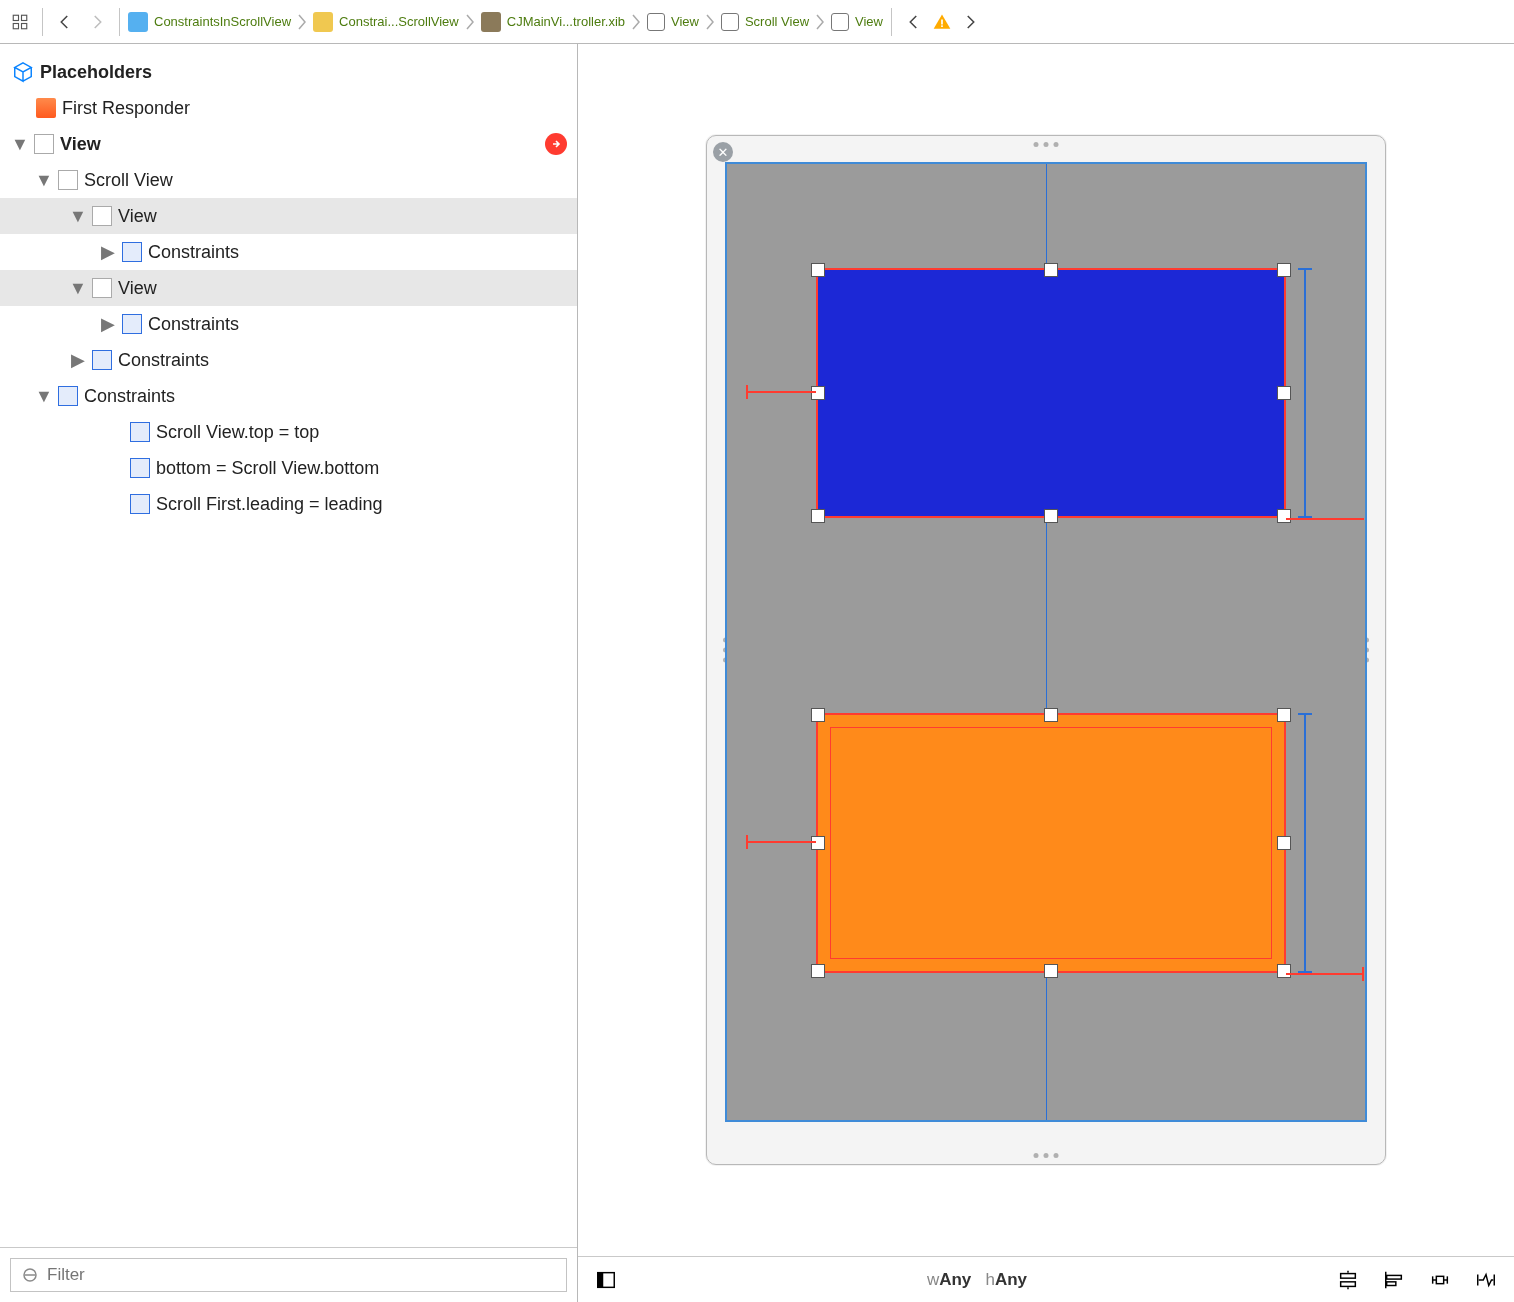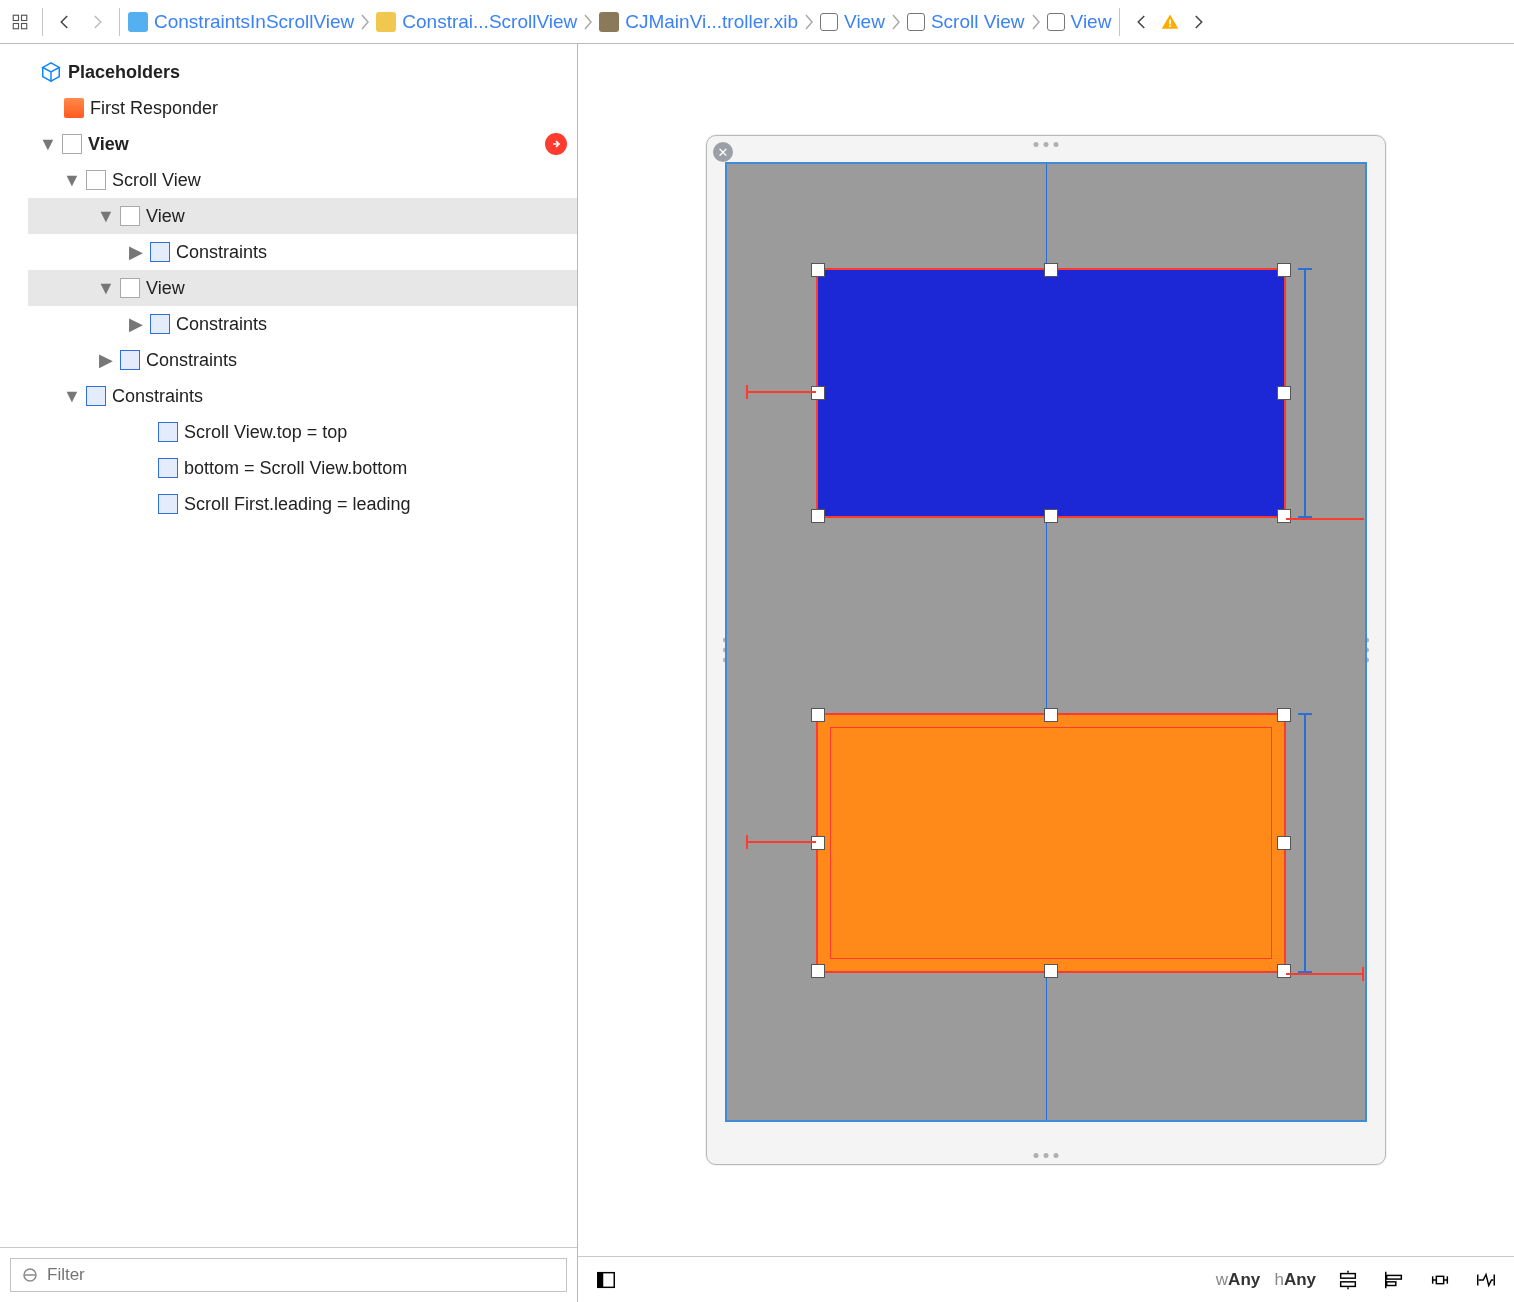--- a/index.html
+++ b/index.html
@@ -25,21 +25,21 @@
     background: #fff;
     white-space: nowrap;
     overflow: hidden;
   }
   .jb-sep { width:1px; height:28px; background:#c5c5c5; margin:0 4px; }
   .jb-btn {
     display:inline-flex; align-items:center; justify-content:center;
     width:28px; height:28px; color:#444;
   }
   .jb-btn svg { width:18px; height:18px; }
-  .jb-seg { display:inline-flex; align-items:center; gap:6px; color:#3b82f6; font-size:19px; }
+  .jb-seg { display:inline-flex; align-items:center; gap:6px; color:#4d7c0f; font-size:13px; }
   .jb-chevron { color:#999; display:inline-flex; align-items:center; margin:0 2px;}
   .jb-chevron svg{width:10px;height:16px;}
   .jb-icon { width:20px; height:20px; display:inline-flex; align-items:center; justify-content:center; border-radius:3px;}
   .icon-proj { background:#55b0f0; }
   .icon-folder { background:#f0c850; }
   .icon-xib { background:#8b7a5a; }
   .icon-rect { width:18px; height:18px; border:1.5px solid #777; background:#fff;}
   .jb-warning {
     width:20px;height:20px;display:inline-flex;align-items:center;justify-content:center;
     color:#ff9600;
@@ -54,21 +54,21 @@
 
   
   .outline {
     width:578px;
     border-right:1px solid #b8b8b8;
     display:flex;
     flex-direction:column;
     background:#fff;
   }
   .outline-body{
-    flex:1; overflow:auto; padding-top:10px;padding-left:28px;
+    flex:1; overflow:auto; padding-top:10px;
   }
   .row {
     display:flex; align-items:center;
     height:36px;
     padding-left:8px;
     gap:6px;
     font-size:18px;
   }
   .row.header { font-weight:600; }
   .row .spacer { flex:1; }
@@ -174,21 +174,21 @@
   .grip-bot{bottom:6px;left:50%;transform:translateX(-50%);}
   .grip-left{left:6px;top:50%;transform:translateY(-50%) rotate(90deg);}
   .grip-right{right:6px;top:50%;transform:translateY(-50%) rotate(90deg);}
 
   
   .editor-bottom{
     height:46px; border-top:1px solid #c9c9c9;
     display:flex; align-items:center; padding:0 14px; gap:18px;
     background:#fff; font-size:17px;
   }
-  .editor-bottom .center{flex:1; text-align:right; color:#333;}
+  .editor-bottom .center{flex:1; text-align:center; color:#333;}
   .sizecls { color:#888; }
   .eb-btn{width:28px;height:28px;display:inline-flex;align-items:center;justify-content:center;color:#333;}
   .eb-btn svg{width:22px;height:22px;}
 
   
   svg { display:block; }
 </style>
 </head>
 <body>
 

